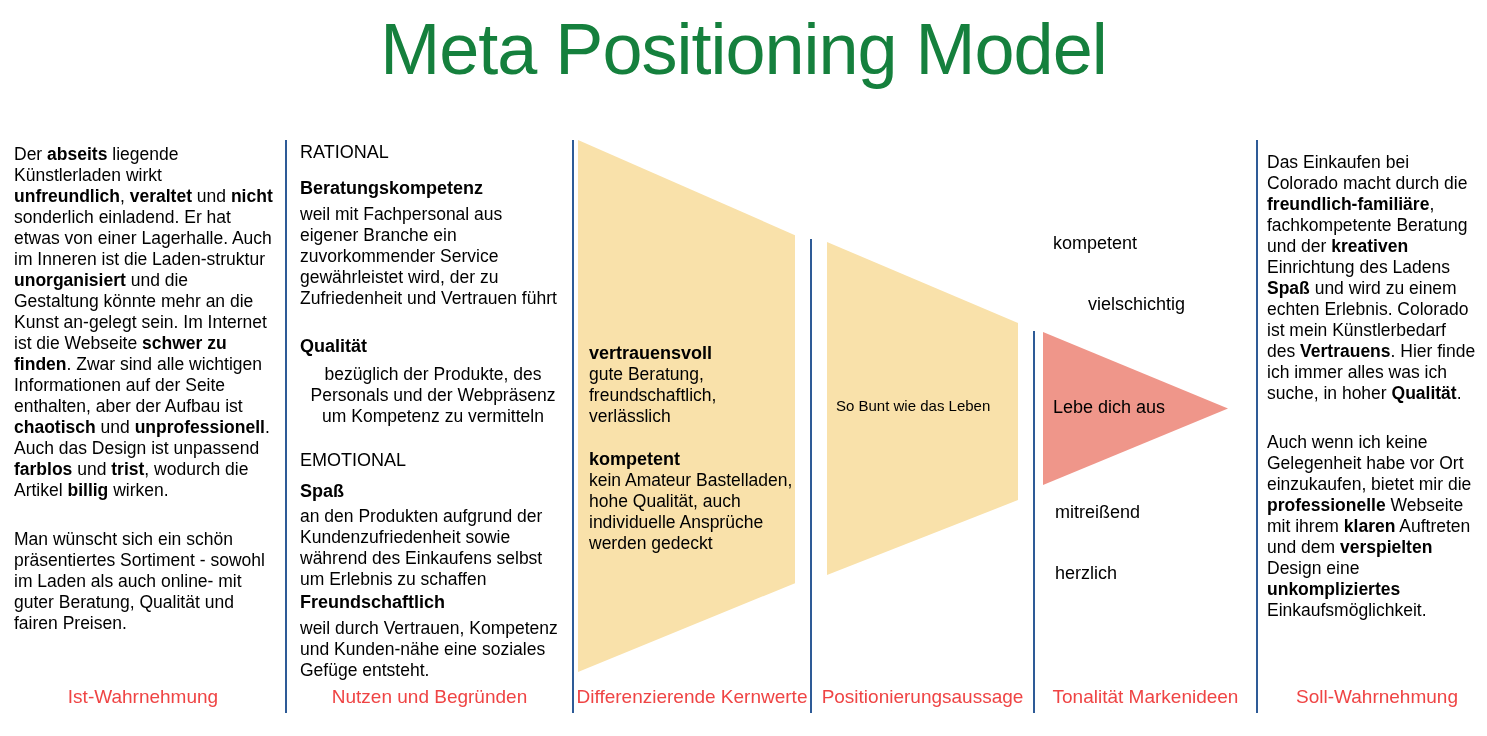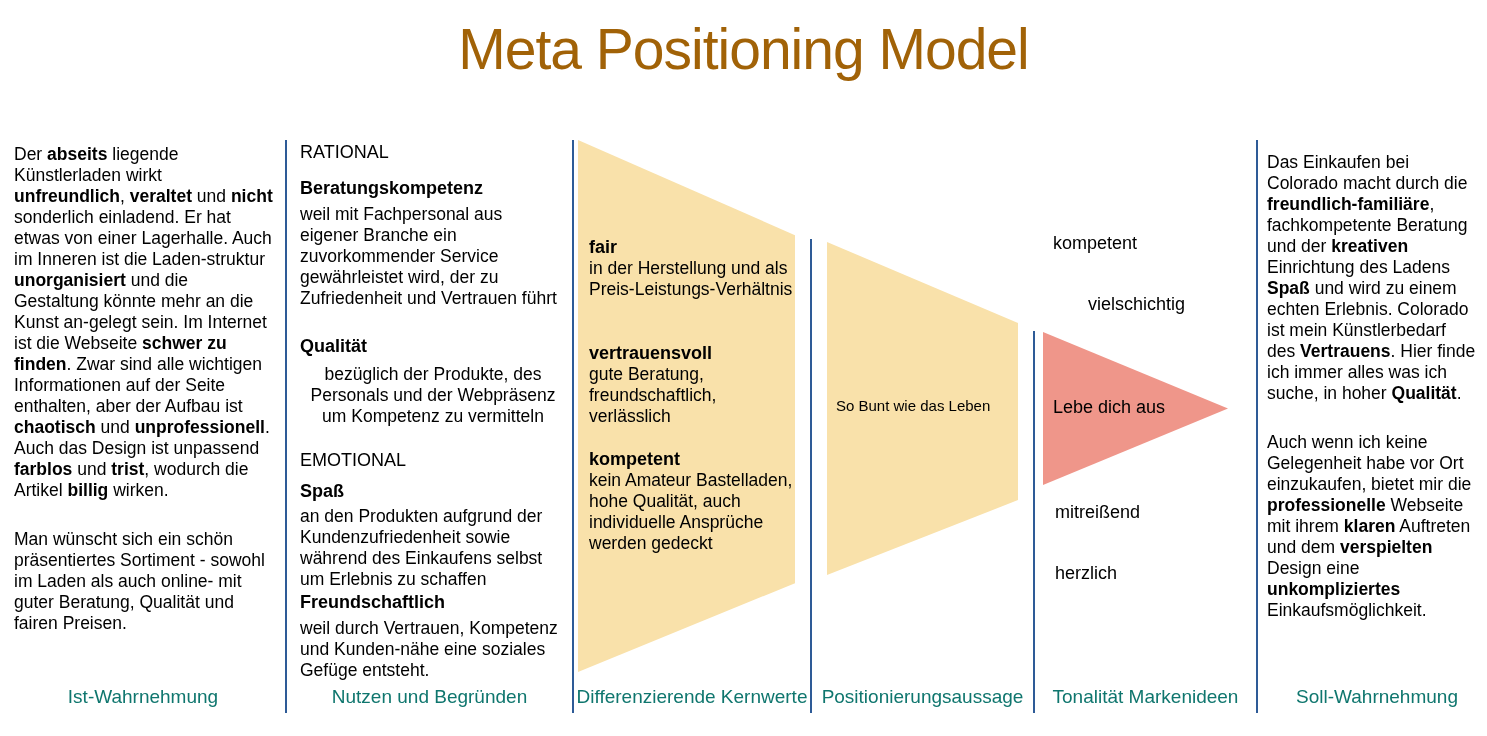--- a/index.html
+++ b/index.html
@@ -1,40 +1,40 @@
 <!DOCTYPE html>
 <html><head>
 <meta charset="utf-8">
 <style>
   html,body{margin:0;padding:0;background:#fff;}
   .canvas{
     position:relative;width:1487px;height:736px;background:#ffffff;overflow:hidden;
     font-family:"Liberation Sans",sans-serif;color:#000;
   }
   .title{
-    position:absolute;left:0;right:0;top:8px;margin:8px;
-    text-align:center;font-size:57px;font-weight:500;letter-spacing:-1px;color:#a16207;
+    position:absolute;left:0;right:0;top:8px;margin:0;
+    text-align:center;font-size:72px;font-weight:500;letter-spacing:-1px;color:#15803d;
   }
   .divider{position:absolute;width:2px;background:#2e5b97;}
   .body-text{position:absolute;font-size:17.5px;line-height:21px;color:#000;}
   .body-text p{margin:0;}
   .body-text p + p{margin-top:28px;}
   .heading-caps{position:absolute;font-size:18px;color:#000;}
   .item-title{position:absolute;font-size:18px;font-weight:bold;color:#000;}
   .item-body{position:absolute;font-size:17.5px;line-height:21px;color:#000;}
   .shape{position:absolute;}
   .shape-tan{background:#f9e1aa;}
   .shape-red{background:#ef968a;}
   .kern-block-title{font-weight:bold;font-size:18px;line-height:21px;}
   .kern-block-body{font-size:17.5px;line-height:21px;}
   .kern-block{position:absolute;width:205px;}
   .ton-word{position:absolute;font-size:18px;white-space:nowrap;}
   .statement{position:absolute;font-size:15px;white-space:nowrap;}
   .col-label{
-    position:absolute;top:686px;text-align:center;font-size:19px;color:#0f766e;
+    position:absolute;top:686px;text-align:center;font-size:19px;color:#ef4444;
   }
   b,.b{font-weight:bold;}
 </style>
 </head>
 <body>
 
 <div class="canvas">
 
   <h1 class="title">Meta Positioning Model</h1>
 
@@ -55,24 +55,20 @@
   <div class="item-title" style="left:300px;top:336px;">Qualität</div>
   <div class="item-body" style="left:300px;top:364px;width:266px;text-align:center;">bezüglich der Produkte, des Personals und der Webpräsenz um Kompetenz zu vermitteln</div>
   <div class="heading-caps" style="left:300px;top:450px;">EMOTIONAL</div>
   <div class="item-title" style="left:300px;top:481px;">Spaß</div>
   <div class="item-body" style="left:300px;top:506px;width:268px;">an den Produkten aufgrund der Kundenzufriedenheit sowie während des Einkaufens selbst um Erlebnis zu schaffen</div>
   <div class="item-title" style="left:300px;top:592px;">Freundschaftlich</div>
   <div class="item-body" style="left:300px;top:618px;width:264px;">weil durch Vertrauen, Kompetenz und Kunden-nähe eine soziales Gefüge entsteht.</div>
 
   <div class="shape shape-tan" style="left:578px;top:140px;width:217px;height:532px;clip-path:polygon(0 0,100% 17.9%,100% 83.3%,0 100%);"></div>
 
-  <div class="kern-block" style="left:589px;top:237px;">
-    <div class="kern-block-title">fair</div>
-    <div class="kern-block-body">in der Herstellung und als Preis-Leistungs-Verhältnis</div>
-  </div>
   <div class="kern-block" style="left:589px;top:343px;">
     <div class="kern-block-title">vertrauensvoll</div>
     <div class="kern-block-body">gute Beratung, freundschaftlich, verlässlich</div>
   </div>
   <div class="kern-block" style="left:589px;top:449px;">
     <div class="kern-block-title">kompetent</div>
     <div class="kern-block-body">kein Amateur Bastelladen, hohe Qualität, auch individuelle Ansprüche werden gedeckt</div>
   </div>
 
   <div class="shape shape-tan" style="left:827px;top:242px;width:191px;height:333px;clip-path:polygon(0 0,100% 24.3%,100% 77.5%,0 100%);"></div>

